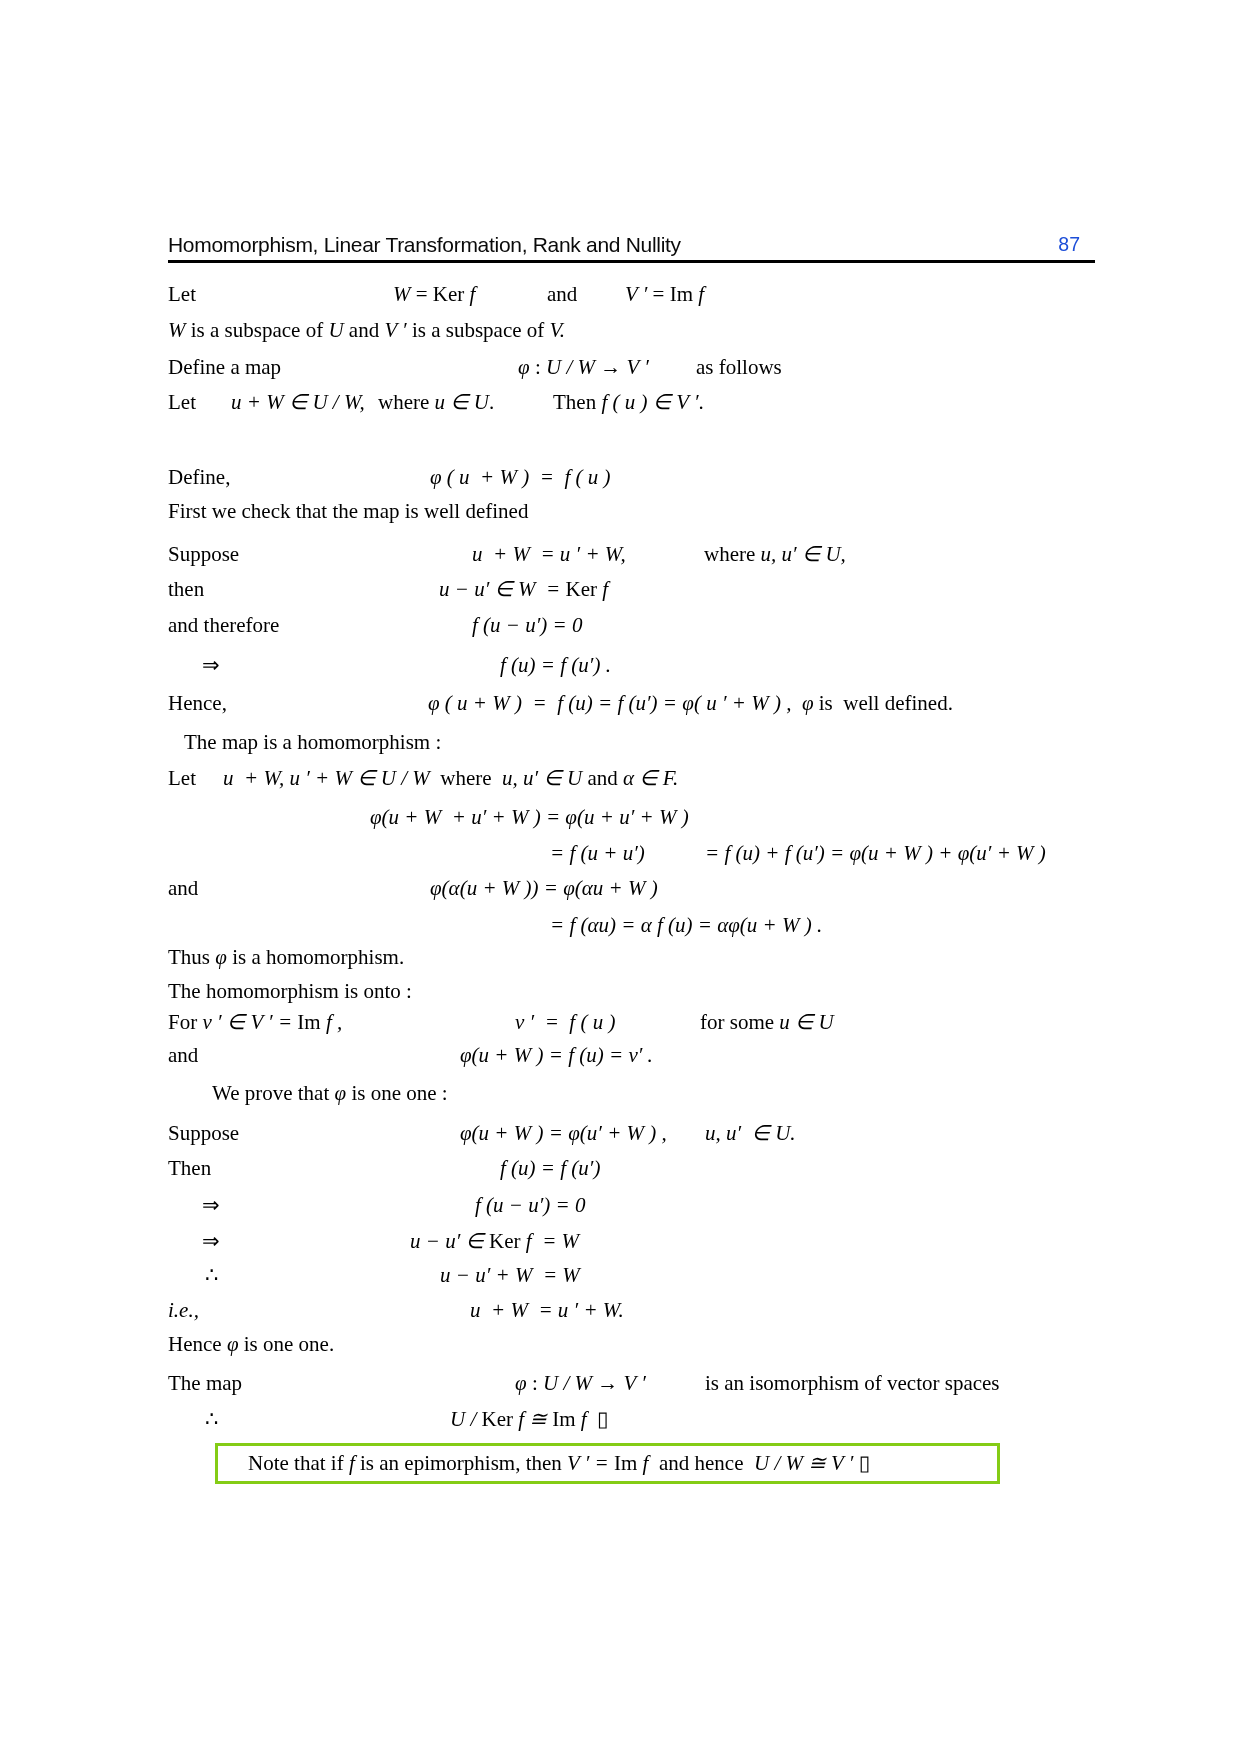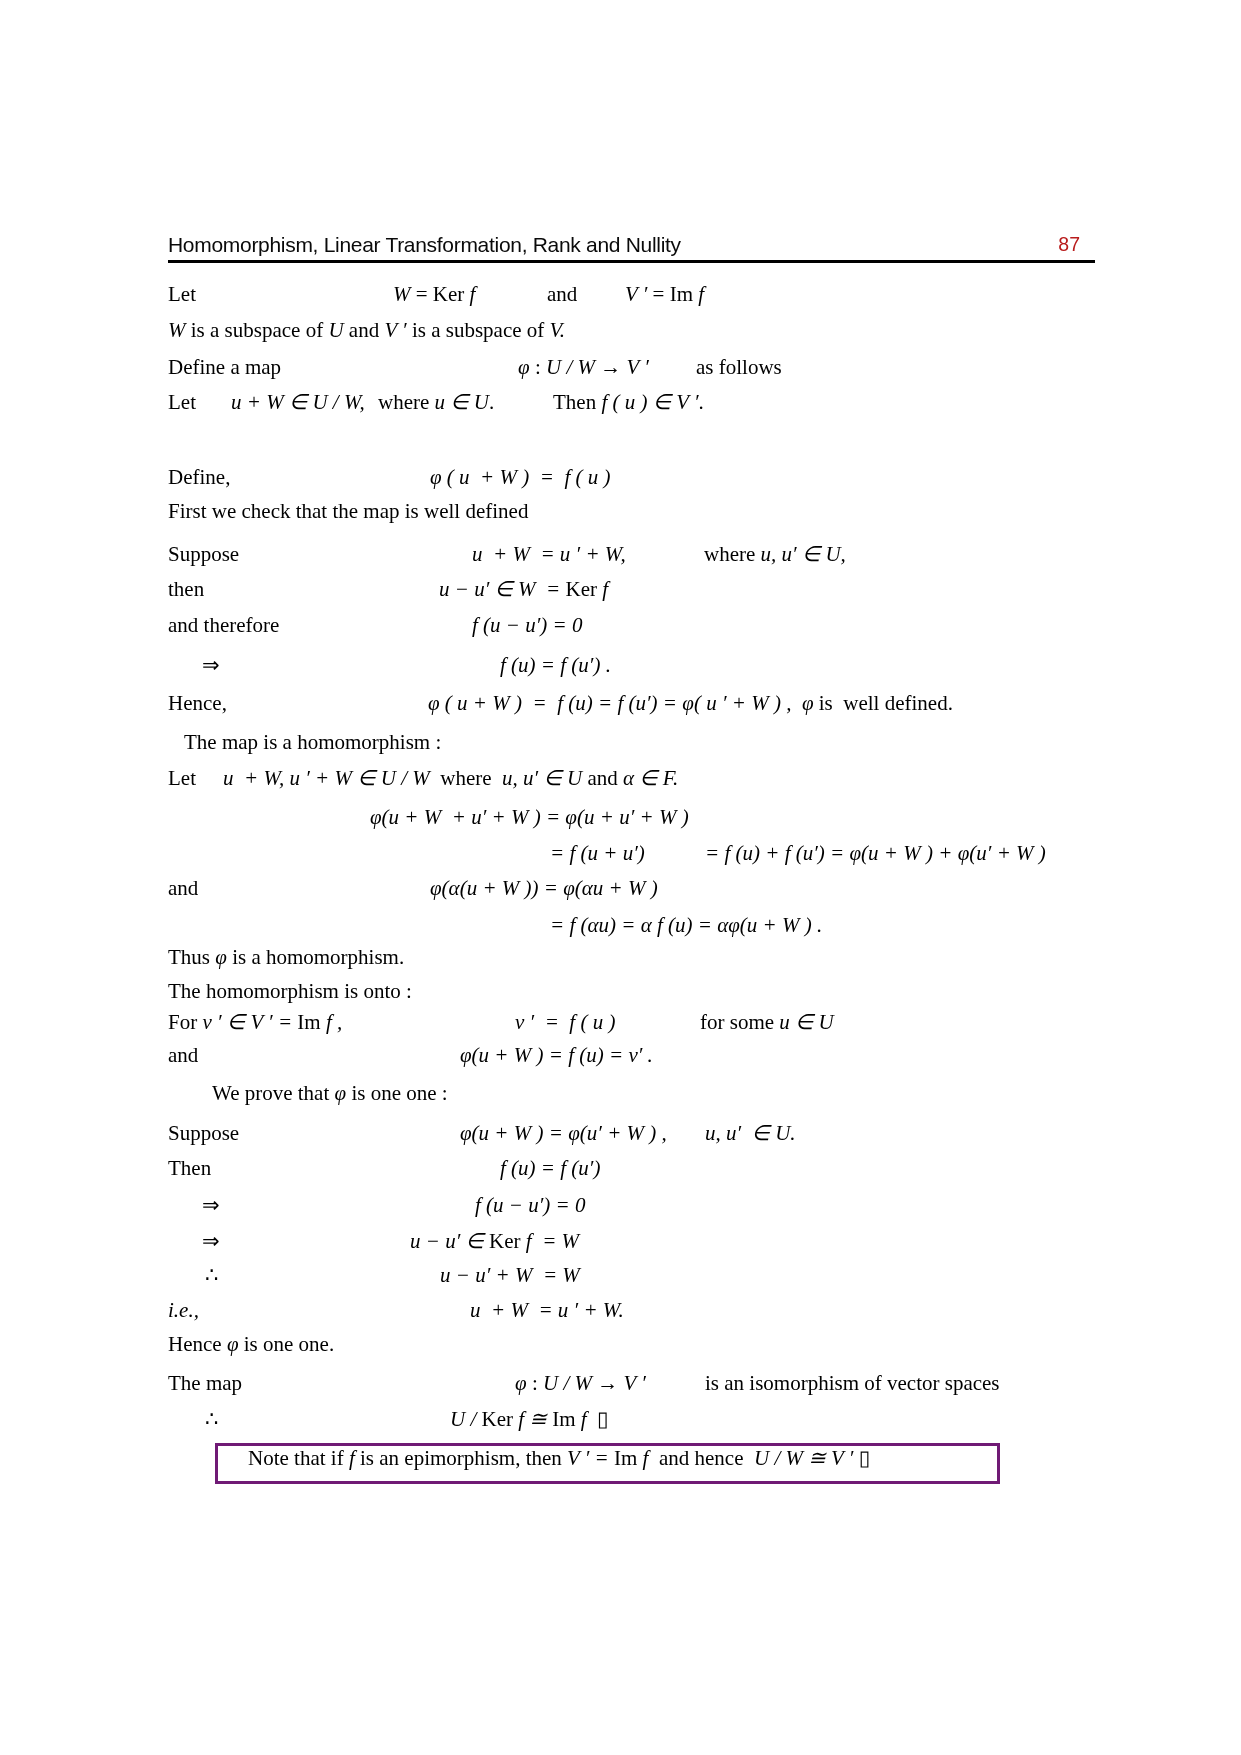--- a/index.html
+++ b/index.html
@@ -15,37 +15,37 @@
   .hdr-title{
     position:absolute;left:168px;top:233px;
     font-family:"Liberation Sans",sans-serif;
     font-size:21px;letter-spacing:-0.3px;color:#0a0a0a;
     white-space:pre;
   }
   .hdr-page{
     position:absolute;left:1000px;top:233px;width:80px;
     text-align:right;
     font-family:"Liberation Sans",sans-serif;
-    font-size:19.5px;color:#b91c1c;
+    font-size:19.5px;color:#1d4ed8;
   }
   .hdr-rule{
     position:absolute;left:168px;top:260px;width:927px;height:2.5px;
     background:#000;
   }
   .line{
     position:absolute;left:0;width:1241px;height:30px;line-height:30px;
     font-size:21px;
   }
   .chunk{position:absolute;top:0;white-space:pre;}
   .it{font-style:italic;}
   .rm{font-style:normal;}
   .notebox{
     position:absolute;left:215px;top:1443px;width:785px;height:41px;
-    border:3px solid #701a75;box-sizing:border-box;
-    display:flex;align-items:flex-start;
+    border:3px solid #84cc16;box-sizing:border-box;
+    display:flex;align-items:center;
     padding-left:30px;
     font-size:21px;white-space:pre;
   }
 </style>
 </head>
 <body>
 
 <div class="page">
   <span class="hdr-title">Homomorphism, Linear Transformation, Rank and Nullity</span>
   <span class="hdr-page">87</span>

